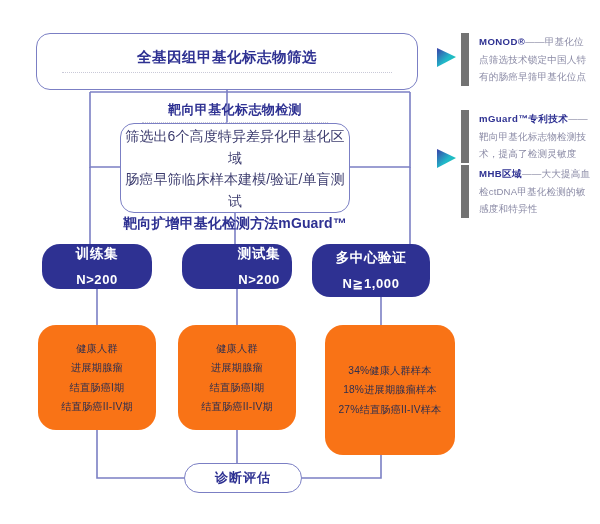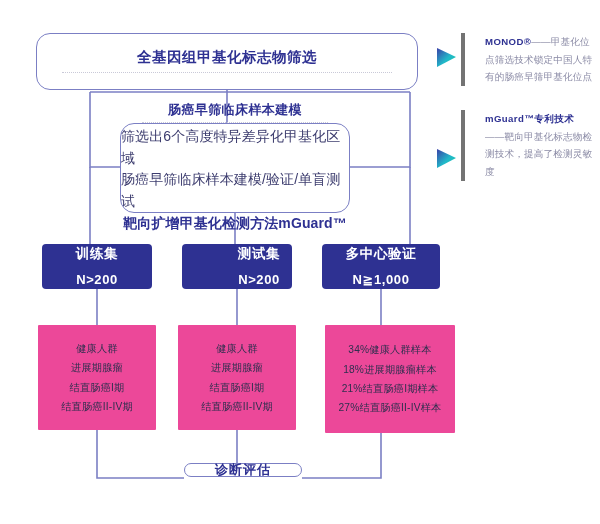--- a/index.html
+++ b/index.html
@@ -19,21 +19,21 @@
     width: 600px; height: 524px;
   }
   svg.lines {
     position: absolute;
     left: 0; top: 0;
     width: 600px; height: 524px;
     pointer-events: none;
   }
   .node {
     position: absolute;
-    text-align: left;
+    text-align: center;
   }
 
   
   .box-top {
     left: 36px; top: 33px;
     width: 382px; height: 57px;
     border: 1.6px solid #7b7fc4;
     border-radius: 14px;
     background: #ffffff;
     display: flex;
@@ -95,21 +95,21 @@
     letter-spacing: 0.1px;
   }
   .box-mid .line.bold {
     font-weight: bold;
     color: #2e3192;
   }
 
   
   .box-blue {
     background: #2e3192;
-    border-radius: 4px;
+    border-radius: 18px;
     display: flex;
     flex-direction: column;
     align-items: center;
     justify-content: center;
     color: #ffffff;
     gap: 8px;
   }
   .box-blue .l1 {
     font-size: 13.5px;
     font-weight: bold;
@@ -117,64 +117,64 @@
     line-height: 1.35;
   }
   .box-blue .l2 {
     font-size: 13px;
     font-weight: bold;
     letter-spacing: 0.6px;
     line-height: 1.35;
   }
   #blue-1 { left: 42px;  top: 244px; width: 110px; height: 45px; }
   #blue-2 { left: 182px; top: 244px; width: 110px; height: 45px; padding-left: 44px; }
-  #blue-3 { left: 322px; top: 244px; width: 118px; height: 45px; }
+  #blue-3 { left: 312px; top: 244px; width: 118px; height: 53px; }
 
   
   .box-gray {
-    background: #ec4899;
-    border-radius: 1px;
+    background: #f97316;
+    border-radius: 18px;
     display: flex;
     flex-direction: column;
     align-items: center;
     justify-content: center;
     color: #2f2f4f;
   }
   .box-gray .gl {
     font-size: 10.2px;
     line-height: 1.9;
     letter-spacing: 0.2px;
   }
   #gray-1 { left: 38px;  top: 325px; width: 118px; height: 105px; }
   #gray-2 { left: 178px; top: 325px; width: 118px; height: 105px; }
-  #gray-3 { left: 325px; top: 325px; width: 130px; height: 108px; }
+  #gray-3 { left: 325px; top: 325px; width: 130px; height: 130px; }
 
   
   .box-pill {
     left: 184px; top: 463px;
-    width: 118px; height: 14px;
+    width: 118px; height: 30px;
     border: 1.5px solid #7b7fc4;
     border-radius: 16px;
     background: #ffffff;
     display: flex;
     align-items: center;
     justify-content: center;
   }
   .box-pill .t {
     font-size: 13px;
     font-weight: bold;
     color: #2e3192;
     letter-spacing: 1px;
   }
 
   
   .annot {
     position: absolute;
-    border-left: 4px solid #737373;
-    padding-left: 20px;
+    border-left: 8px solid #737373;
+    padding-left: 10px;
   }
   .annot p {
     margin: 0;
     font-size: 9.6px;
     line-height: 1.85;
     color: #8a8aa5;
     letter-spacing: 0.15px;
   }
   .annot b {
     color: #2e3192;
@@ -229,21 +229,21 @@
     <polygon points="437,48 456,57 437,67" fill="url(#tealgrad1)"></polygon>
     <polygon points="437,149 456,158 437,168" fill="url(#tealgrad2)"></polygon>
   </svg>
 
   <div class="node box-top">
     <div class="title">全基因组甲基化标志物筛选</div>
     <div class="divider"></div>
   </div>
 
   <div class="node box-mid">
-    <div class="title">肠癌早筛临床样本建模</div>
+    <div class="title">靶向甲基化标志物检测</div>
     <div class="divider"></div>
     <div class="line">筛选出6个高度特异差异化甲基化区域</div>
     <div class="line">肠癌早筛临床样本建模/验证/单盲测试</div>
     <div class="line bold">靶向扩增甲基化检测方法mGuard™</div>
   </div>
 
   <div class="node box-blue" id="blue-1">
     <div class="l1">训练集</div>
     <div class="l2">N&gt;200</div>
   </div>
@@ -264,28 +264,30 @@
   </div>
   <div class="node box-gray" id="gray-2">
     <div class="gl">健康人群</div>
     <div class="gl">进展期腺瘤</div>
     <div class="gl">结直肠癌I期</div>
     <div class="gl">结直肠癌II-IV期</div>
   </div>
   <div class="node box-gray" id="gray-3">
     <div class="gl">34%健康人群样本</div>
     <div class="gl">18%进展期腺瘤样本</div>
-    <div class="gl">21%结直肠癌I期样本</div>
     <div class="gl">27%结直肠癌II-IV样本</div>
   </div>
 
   <div class="node box-pill">
     <div class="t">诊断评估</div>
   </div>
 
   <div class="annot" id="annot-1">
     <p><b>MONOD®</b><span>——甲基化位点筛选技术锁定中国人特有的肠癌早筛甲基化位点</span></p>
   </div>
   <div class="annot" id="annot-2">
     <p><b>mGuard™专利技术</b><span>——靶向甲基化标志物检测技术，提高了检测灵敏度</span></p>
   </div>
+  <div class="annot" id="annot-3">
+    <p><b>MHB区域</b><span>——大大提高血检ctDNA甲基化检测的敏感度和特异性</span></p>
+  </div>
 
 </div>
 
 </body></html>

